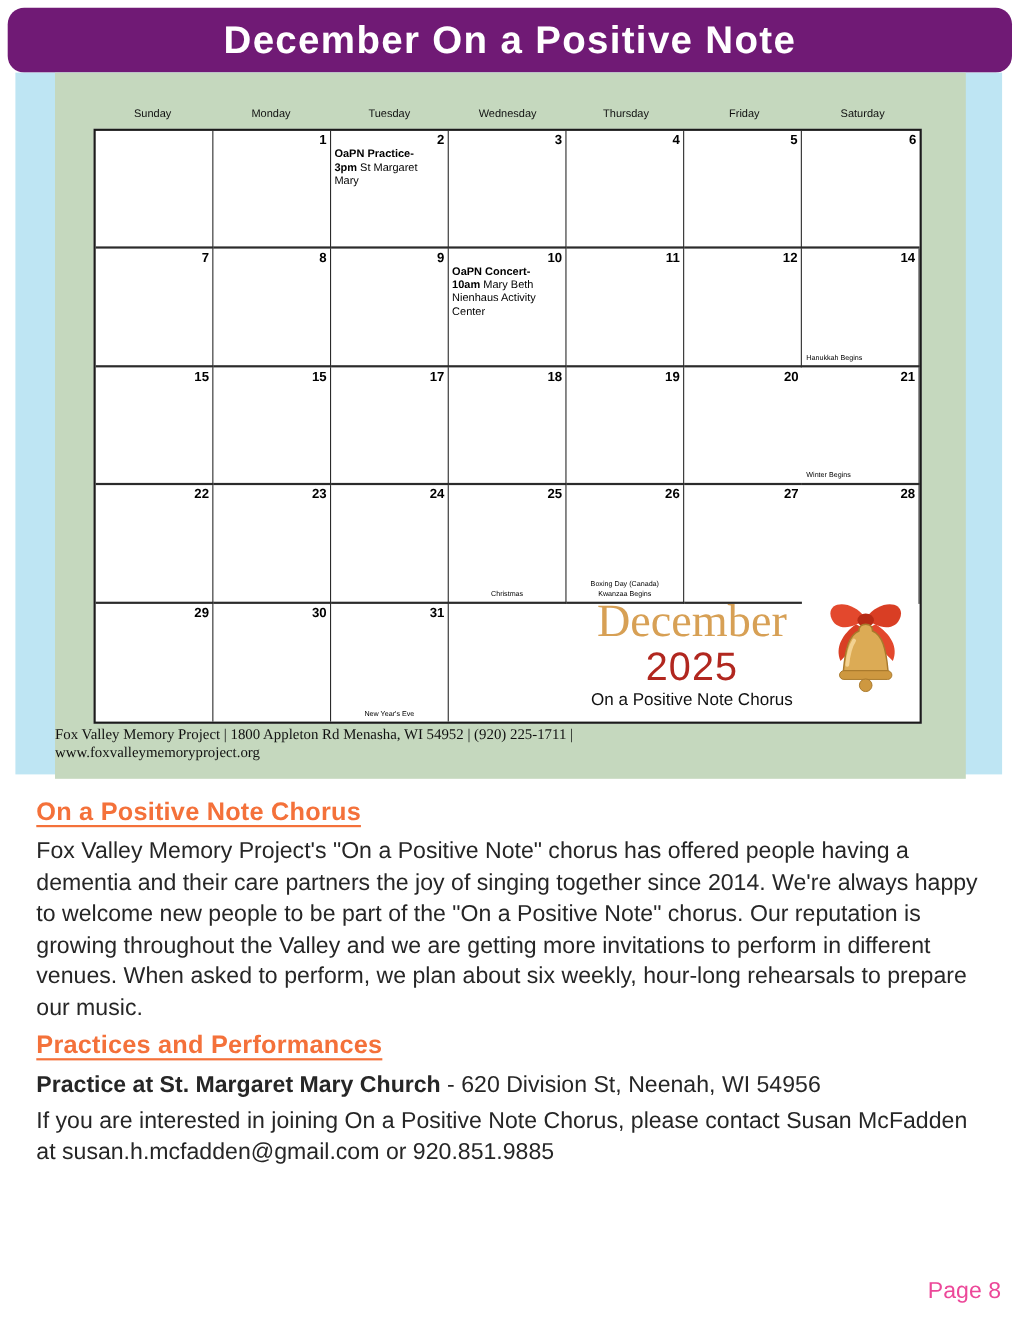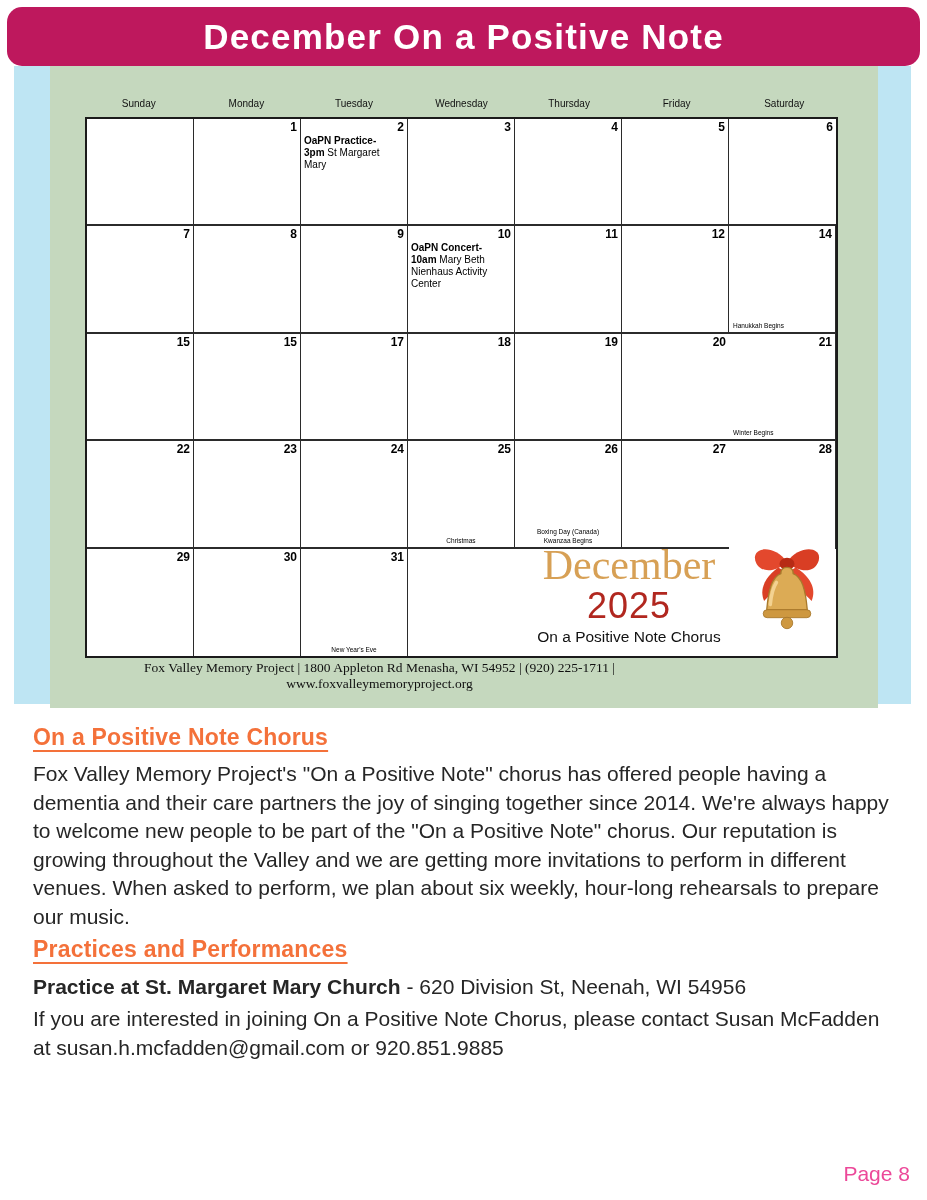--- a/index.html
+++ b/index.html
@@ -10,21 +10,21 @@
     position: relative;
     width: 927px; height: 1200px;
     background: #ffffff;
     overflow: hidden;
   }
 
   
   .banner {
     position: absolute; left: 7px; top: 7px;
     width: 913px; height: 59px;
-    background: #be185d;
+    background: #701a75;
     border-radius: 15px;
     display: flex; align-items: center; justify-content: center;
     color: #ffffff;
     font-size: 35px; font-weight: bold; letter-spacing: 1.2px;
   }
 
   
   .panel-blue {
     position: absolute; left: 14px; top: 66px;
     width: 897px; height: 638px;
@@ -90,21 +90,21 @@
     font-size: 42px; line-height: 1.05; color: #D7A055;
   }
   .dec-year {
     font-size: 36px; line-height: 1.05; color: #B1271F; letter-spacing: 1px;
   }
   .dec-sub { font-size: 15.5px; color: #111; margin-top: 3px; }
   .bell-wrap { flex: 0 0 auto; width: 92px; height: 104px; margin-right: 1px; }
 
   .cal-footer {
     position: absolute; left: 50px; top: 660px; width: 659px;
-    text-align: center;
+    text-align: left;
     font-family: "Liberation Serif", serif;
     font-size: 13.5px; color: #101010;
   }
 
   
   .content {
     position: absolute; left: 33px; top: 724px; width: 868px;
     color: #262626;
   }
   .sec-heading {

